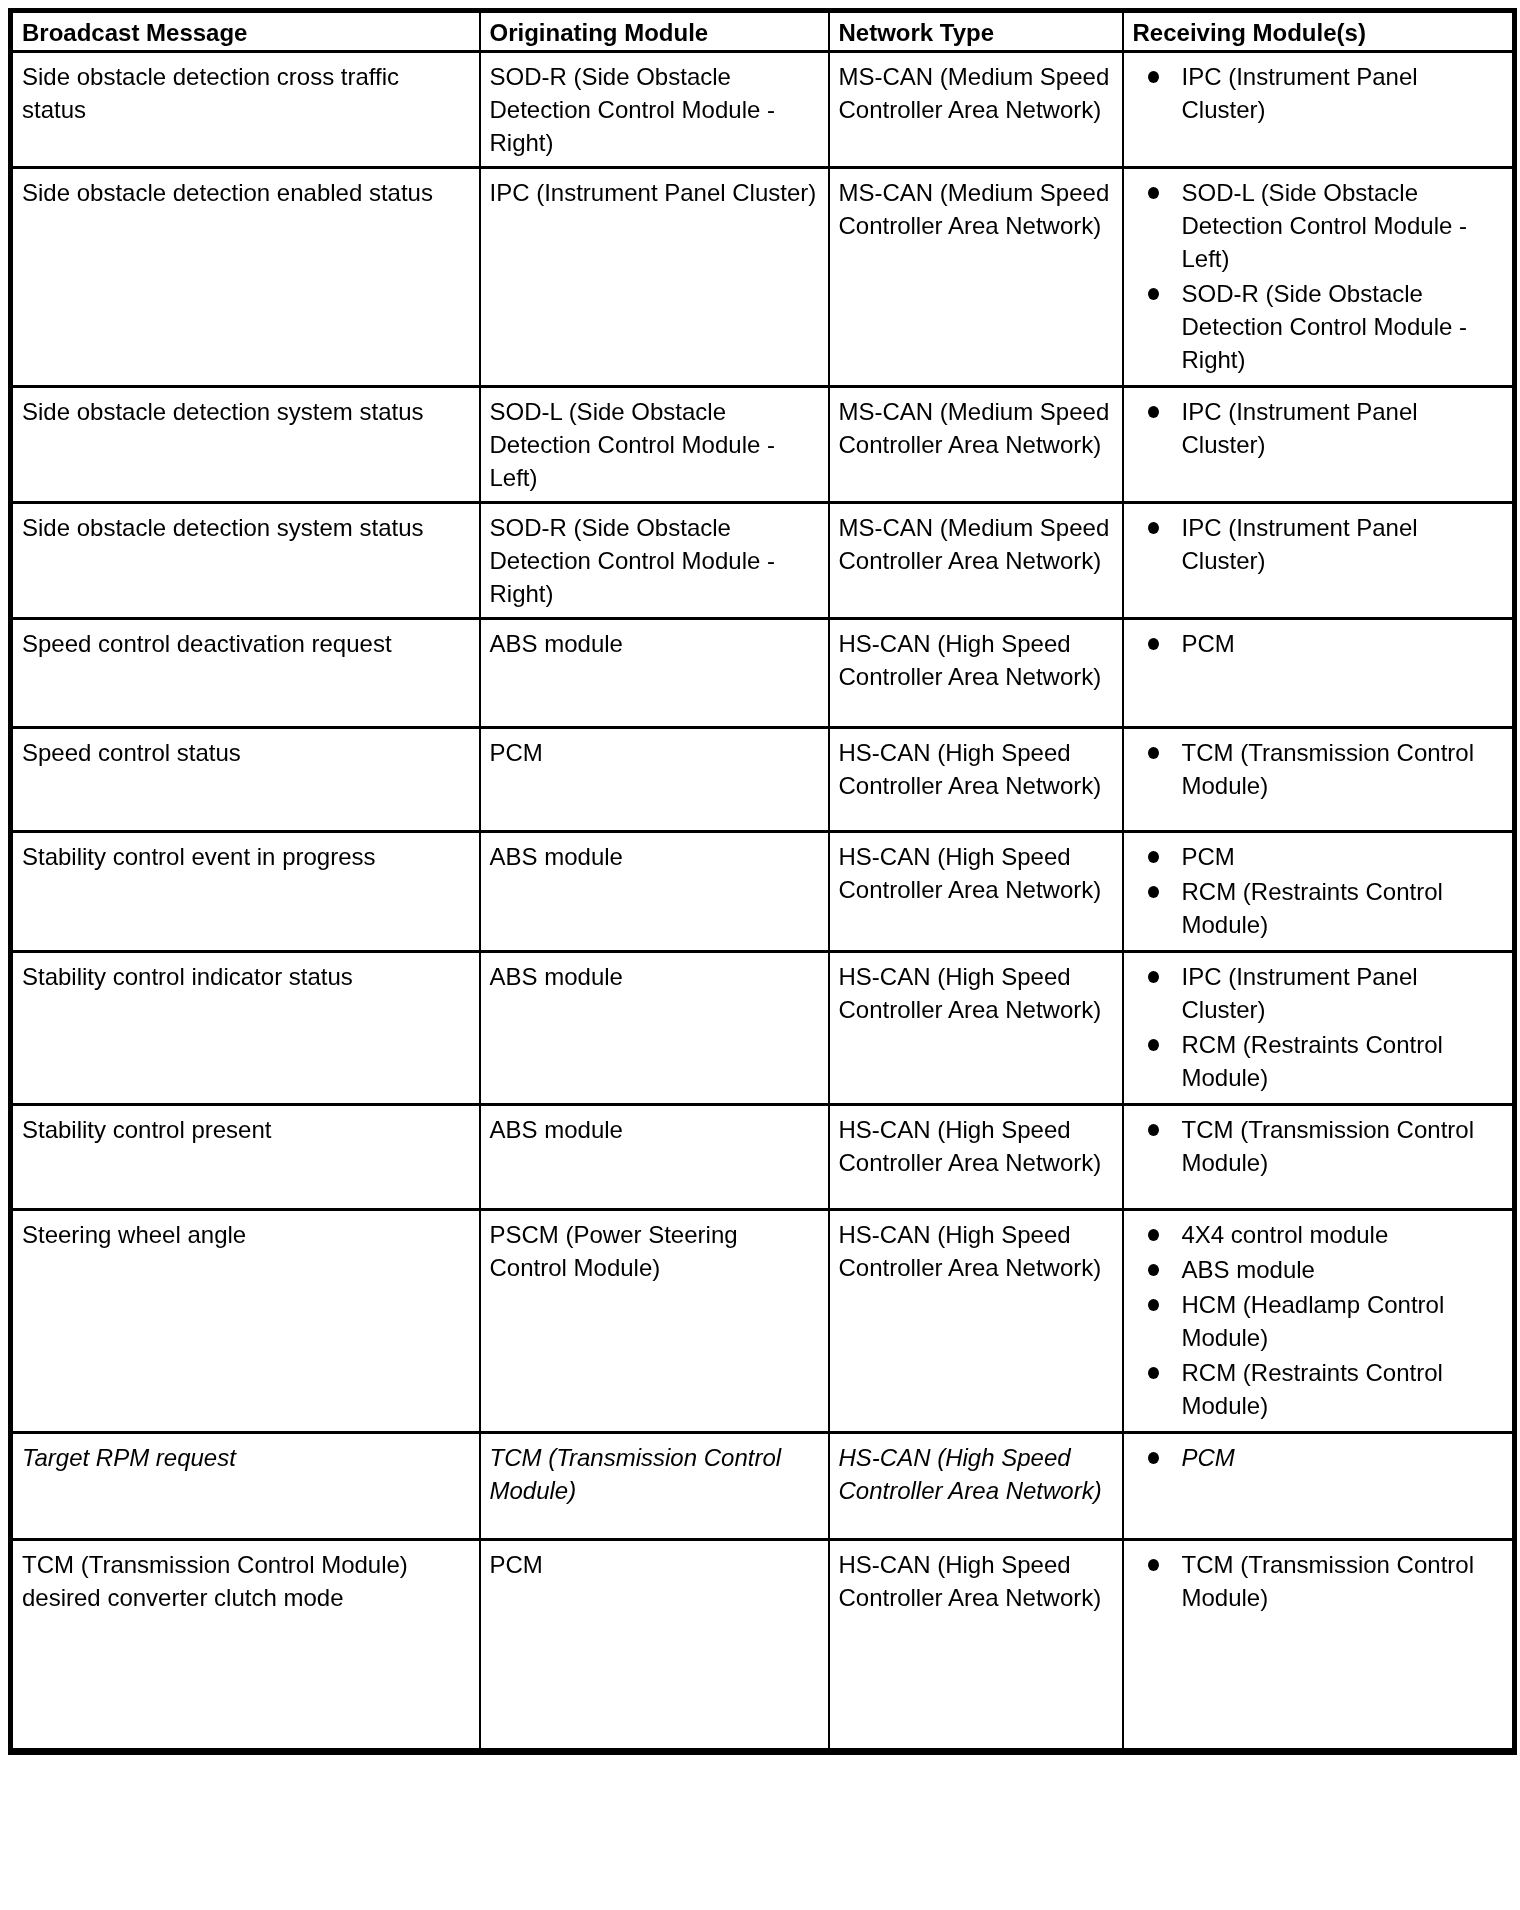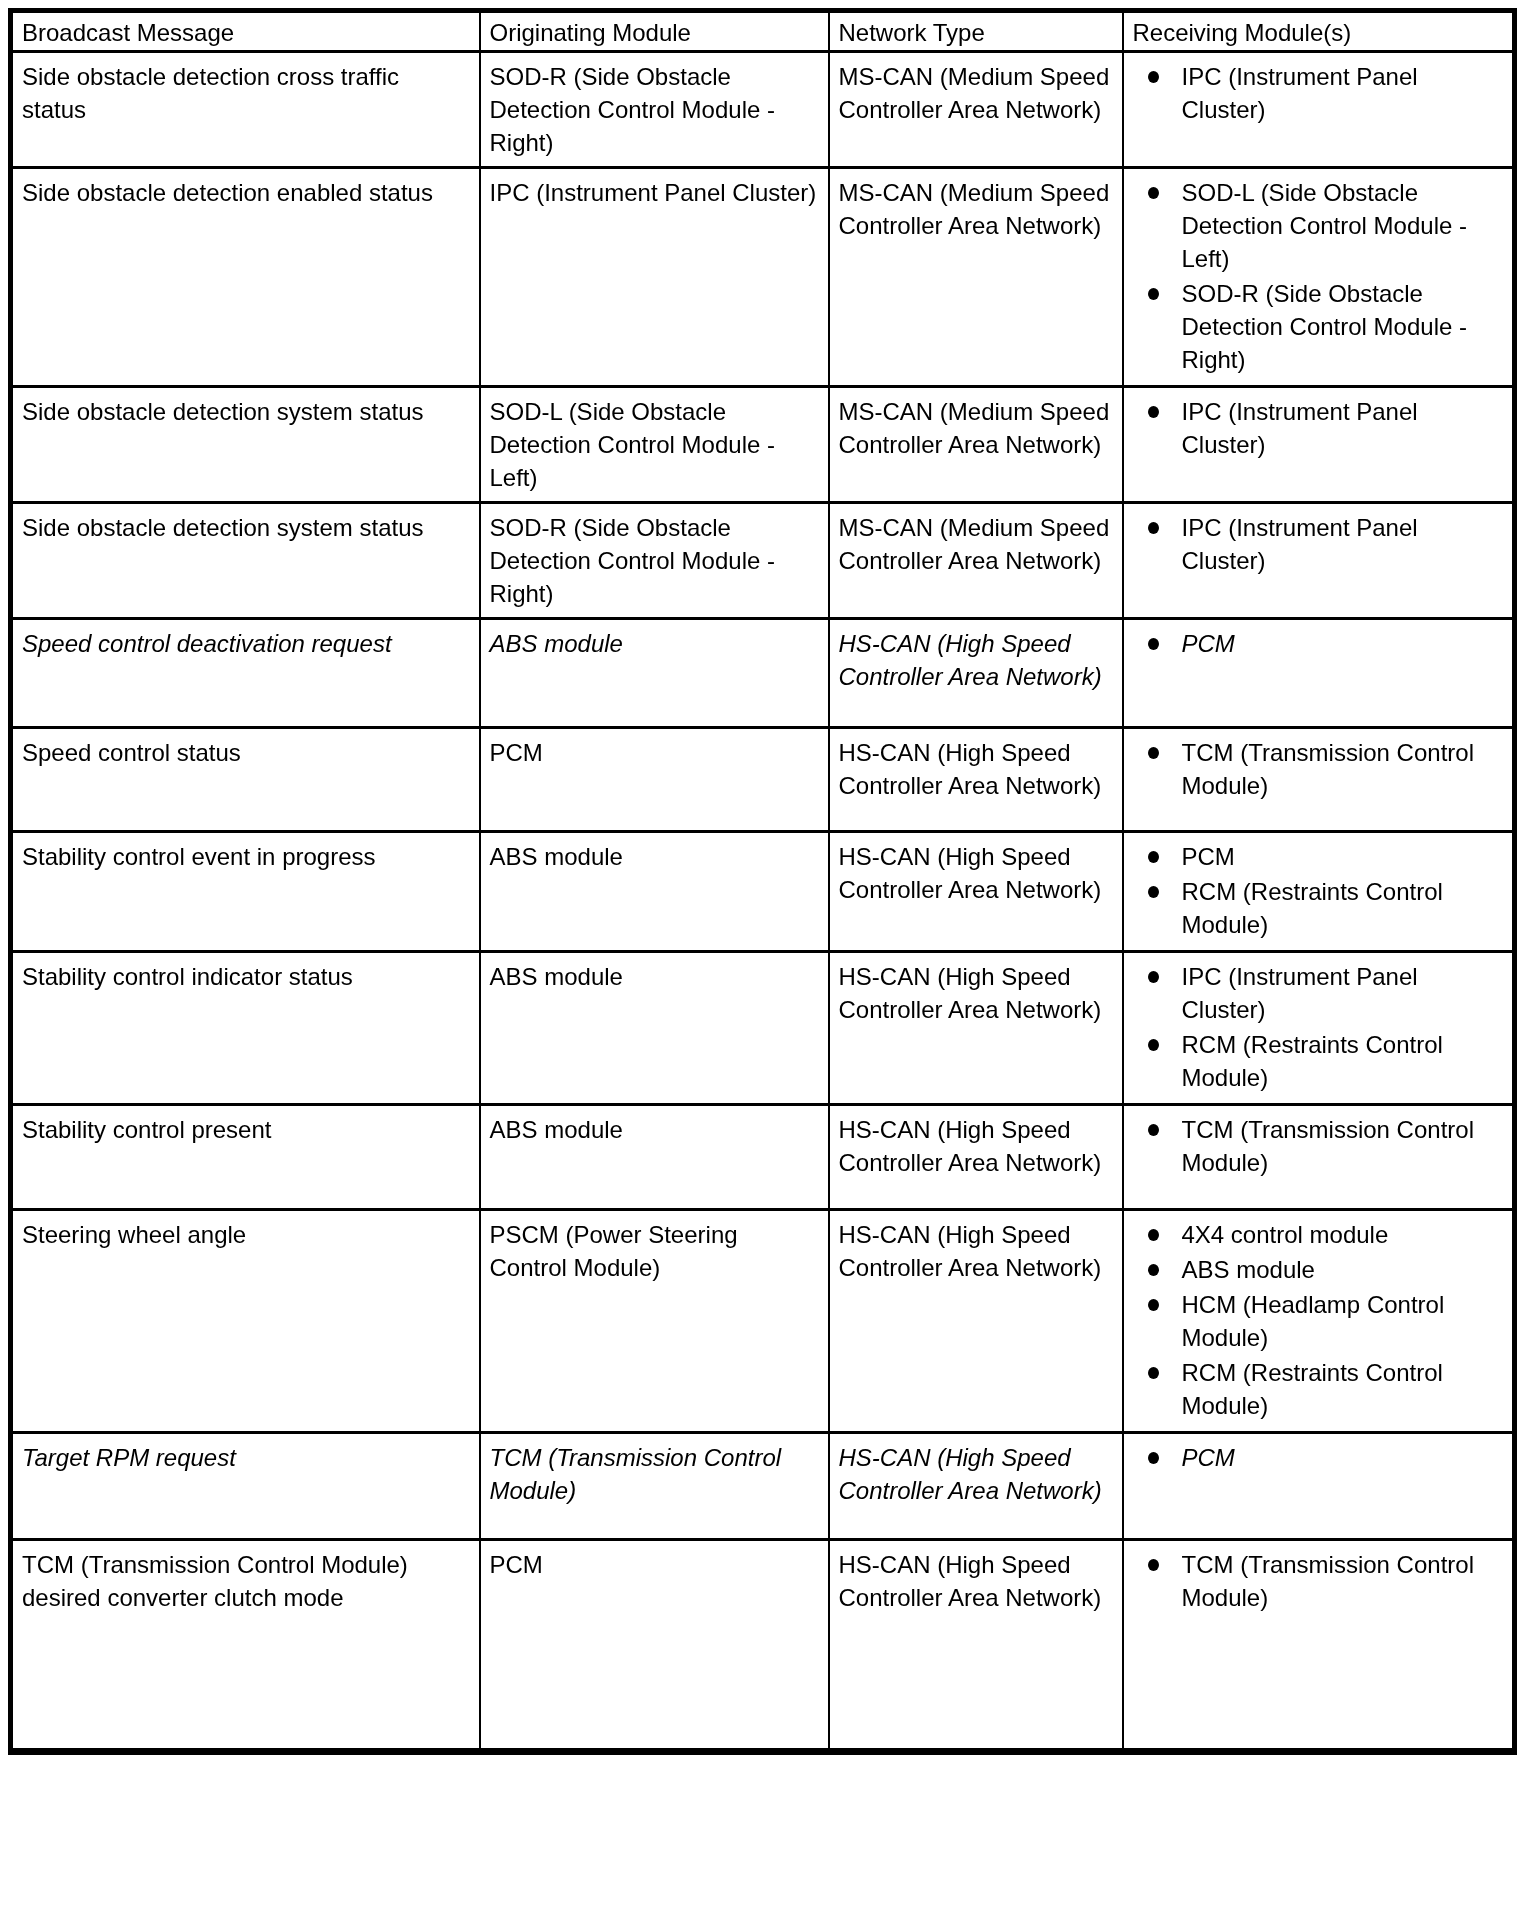--- a/index.html
+++ b/index.html
@@ -33,31 +33,31 @@
     border: 2px solid #000;
     border-top-width: 3px;
     border-bottom-width: 3px;
     vertical-align: top;
     text-align: left;
     padding: 7px 10px 7px 9px;
     overflow: hidden;
   }
   thead tr { height: 41px; }
   th {
-    font-weight: normal;
+    font-weight: bold;
     vertical-align: middle;
     padding-top: 2px;
     padding-bottom: 0;
   }
   
   tbody tr:nth-child(1)  { height: 105px; }
   tbody tr:nth-child(2)  { height: 200px; }
   tbody tr:nth-child(3)  { height: 102px; }
   tbody tr:nth-child(4)  { height: 107px; }
-  tbody tr:nth-child(5)  { height: 109px; font-style: italic; }
+  tbody tr:nth-child(5)  { height: 109px; }
   tbody tr:nth-child(6)  { height: 104px; }
   tbody tr:nth-child(7)  { height: 100px; }
   tbody tr:nth-child(8)  { height: 109px; }
   tbody tr:nth-child(9)  { height: 105px; }
   tbody tr:nth-child(10) { height: 137px; }
   tbody tr:nth-child(11) { height: 107px; font-style: italic; }
   tbody tr:nth-child(12) { height: 212px; }
   tbody tr:nth-child(13) { height: 99px; }
   tbody tr:nth-child(14) { height: 131px; }
   tbody tr:nth-child(15) { height: 97px; }

